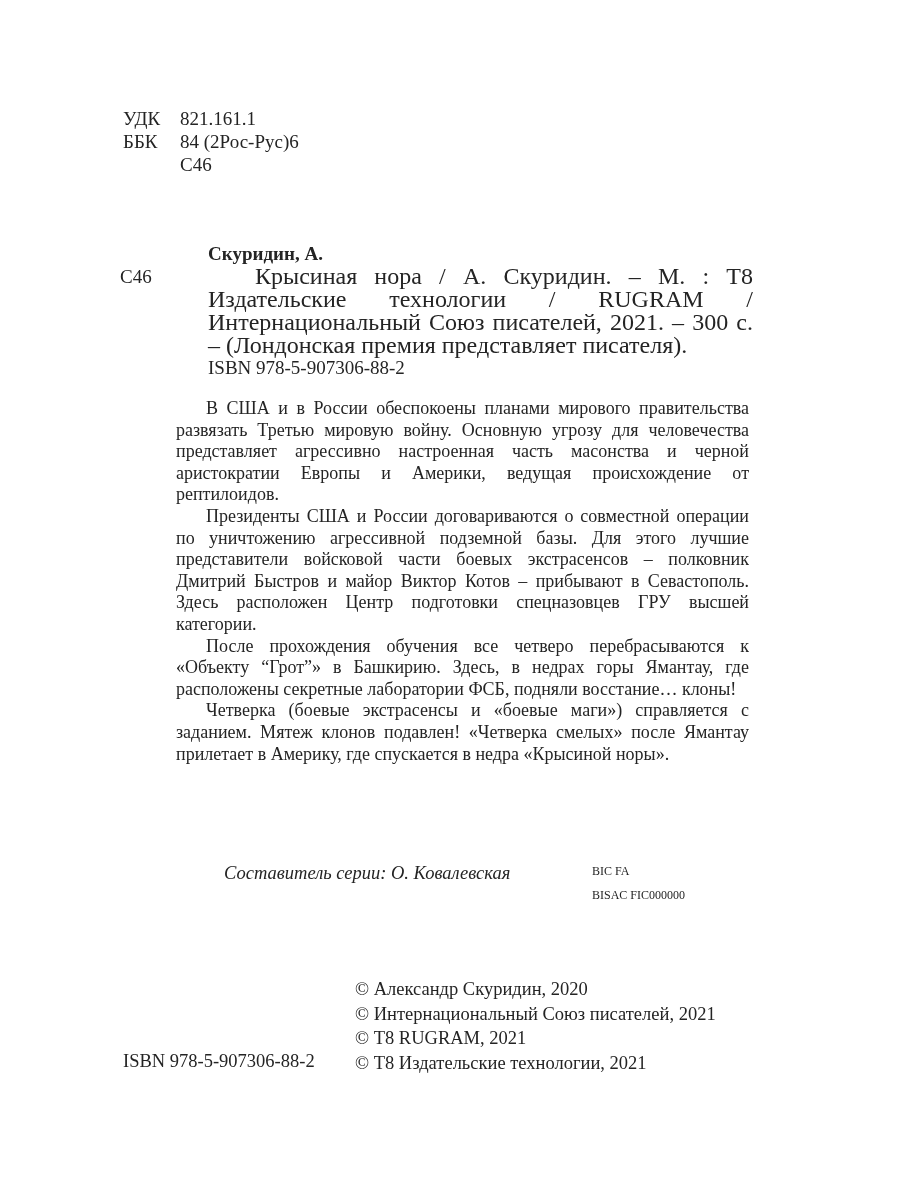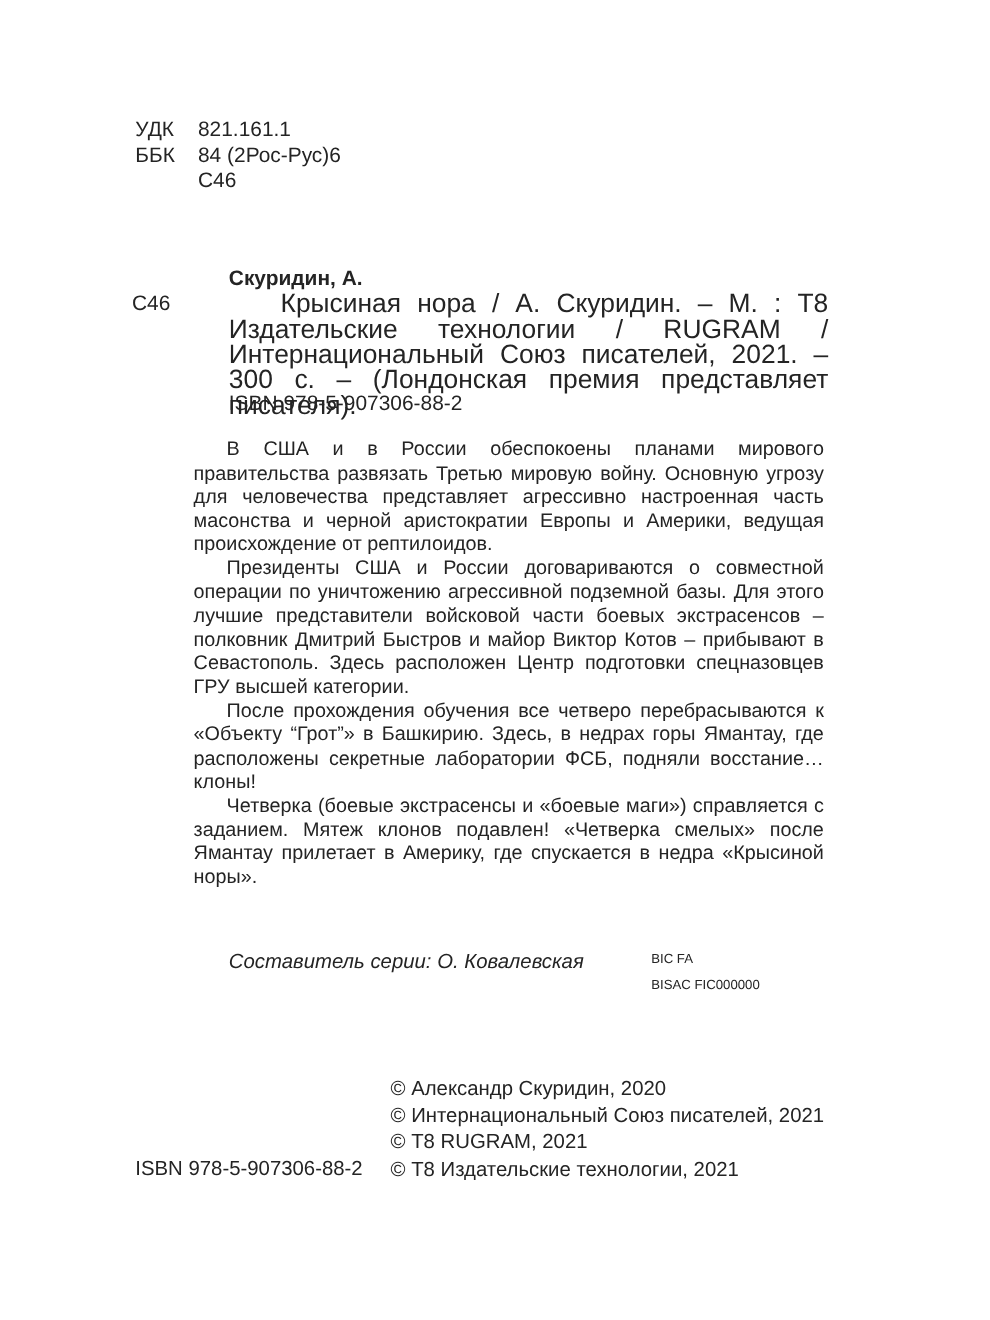--- a/index.html
+++ b/index.html
@@ -6,21 +6,21 @@
     margin: 0;
     padding: 0;
     background: #ffffff;
   }
   .page {
     position: relative;
     width: 900px;
     height: 1200px;
     background: #ffffff;
     color: #242424;
-    font-family: Liberation Sans, sans-serif;
+    font-family: Liberation Serif, serif;
     overflow: hidden;
   }
   
   .classification {
     position: absolute;
     left: 123px;
     top: 107px;
     font-size: 19px;
     line-height: 23px;
   }
@@ -69,21 +69,21 @@
     line-height: 21.6px;
     text-align: justify;
   }
   .annotation p {
     margin: 0;
     text-indent: 30px;
   }
 
   .series-editor {
     position: absolute;
-    left: 208px;
+    left: 224px;
     top: 863px;
     font-size: 18.5px;
     font-style: italic;
   }
 
   .codes {
     position: absolute;
     left: 592px;
     top: 860px;
     font-size: 12px;

